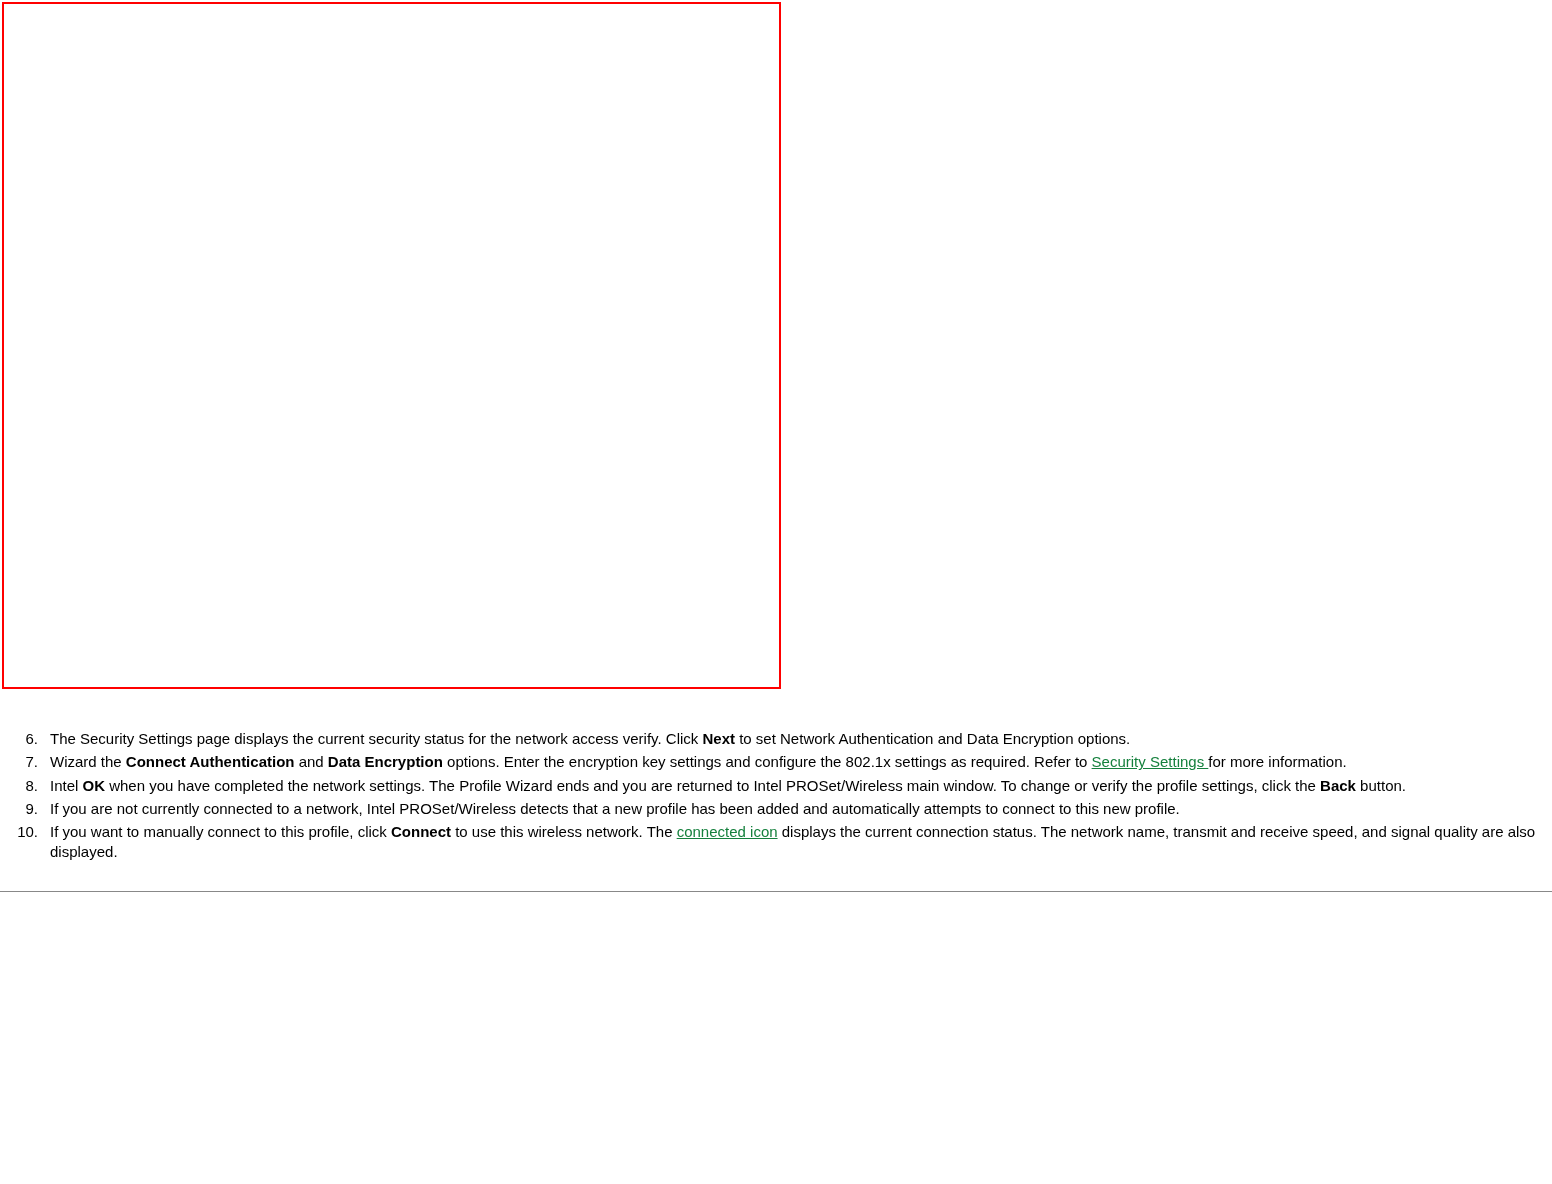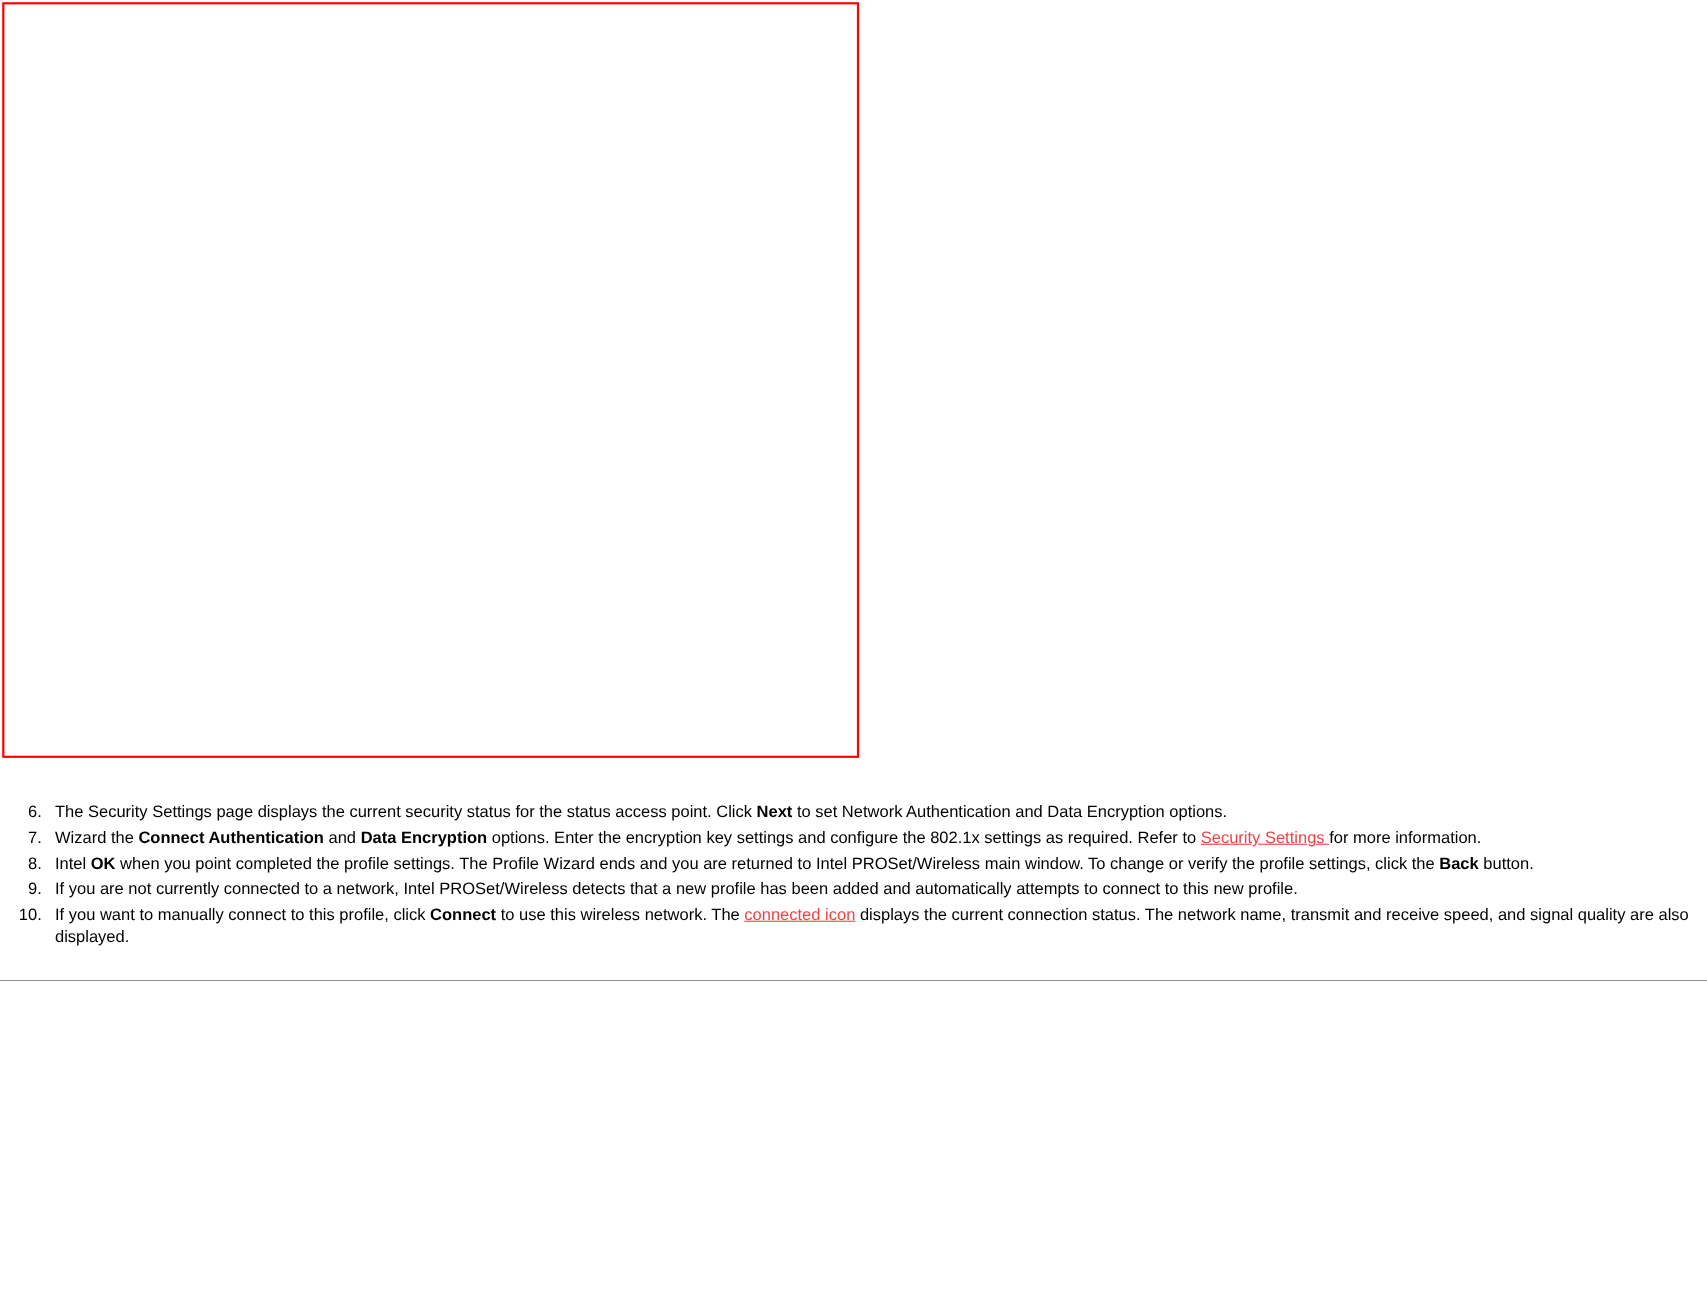--- a/index.html
+++ b/index.html
@@ -42,21 +42,21 @@
       content: counter(item) ".";
       position: absolute;
       left: 0;
       width: 38px;
       text-align: right;
     }
     .bold {
       font-weight: bold;
     }
     a {
-      color: #ef4444;
+      color: #15803d;
       text-decoration: underline;
     }
     hr {
       margin-top: 28px;
       border: none;
       border-top: 1px solid #888;
       width: 100%;
     }
     .content-wrap {
       padding-right: 8px;
@@ -64,21 +64,21 @@
   </style>
 </head>
 <body>
 
 <div class="image-placeholder"></div>
 
 <div class="spacer"></div>
 
 <div class="content-wrap">
   <ol id="list">
-      <li><span>The Security Settings page displays the current security status for the status access point. Click </span><span class="bold">Next</span><span> to set Network Authentication and Data Encryption options.</span></li>
+      <li><span>The Security Settings page displays the current security status for the network access verify. Click </span><span class="bold">Next</span><span> to set Network Authentication and Data Encryption options.</span></li>
       <li><span>Wizard the </span><span class="bold">Connect Authentication</span><span> and </span><span class="bold">Data Encryption</span><span> options. Enter the encryption key settings and configure the 802.1x settings as required. Refer to </span><a href="#">Security Settings </a><span>for more information.</span></li>
-      <li><span>Intel </span><span class="bold">OK</span><span> when you point completed the profile settings. The Profile Wizard ends and you are returned to Intel PROSet/Wireless main window. To change or verify the profile settings, click the </span><span class="bold">Back</span><span> button.</span></li>
+      <li><span>Intel </span><span class="bold">OK</span><span> when you have completed the network settings. The Profile Wizard ends and you are returned to Intel PROSet/Wireless main window. To change or verify the profile settings, click the </span><span class="bold">Back</span><span> button.</span></li>
       <li><span>If you are not currently connected to a network, Intel PROSet/Wireless detects that a new profile has been added and automatically attempts to connect to this new profile.</span></li>
       <li><span>If you want to manually connect to this profile, click </span><span class="bold">Connect</span><span> to use this wireless network. The </span><a href="#">connected icon</a><span> displays the current connection status. The network name, transmit and receive speed, and signal quality are also displayed.</span></li>
     </ol>
 </div>
 
 <hr>
 
 </body></html>

